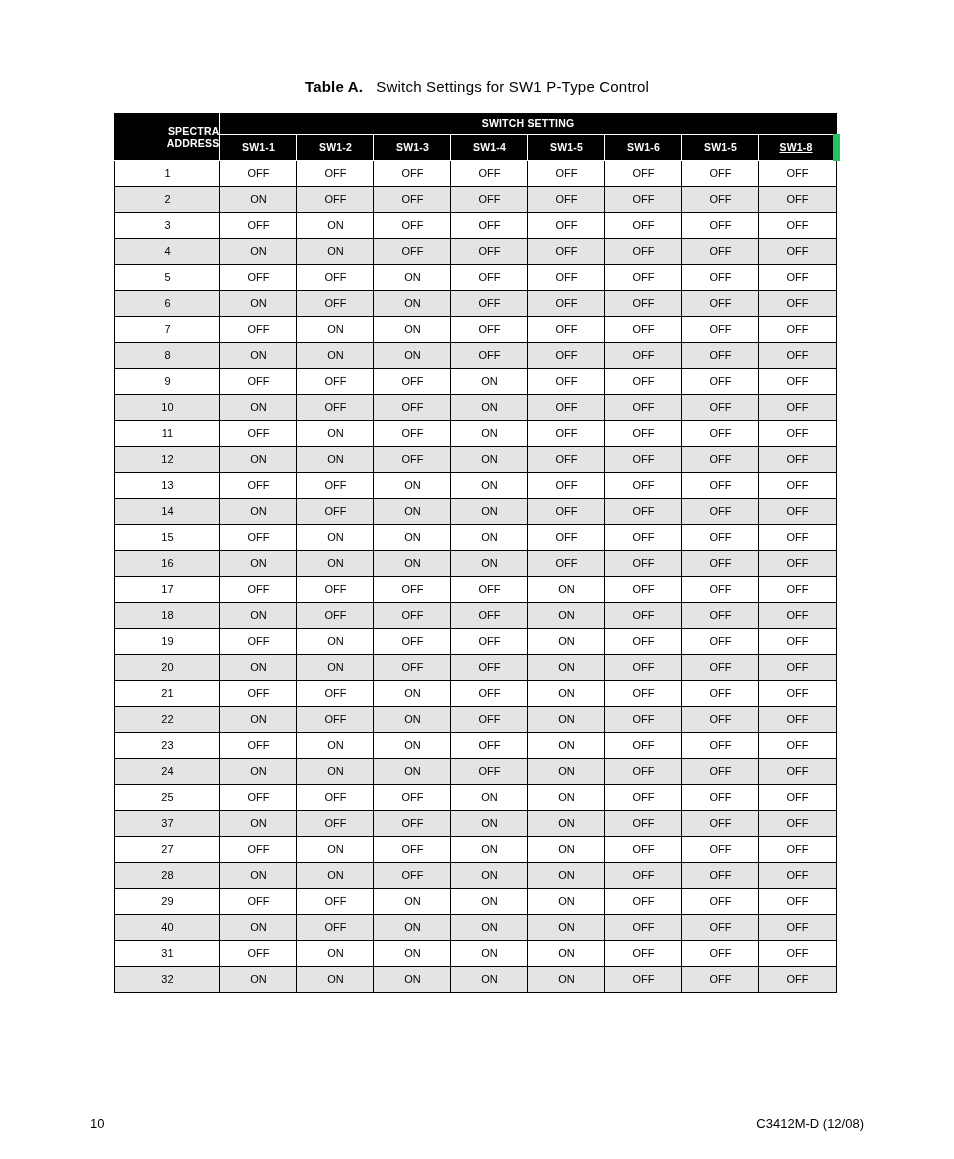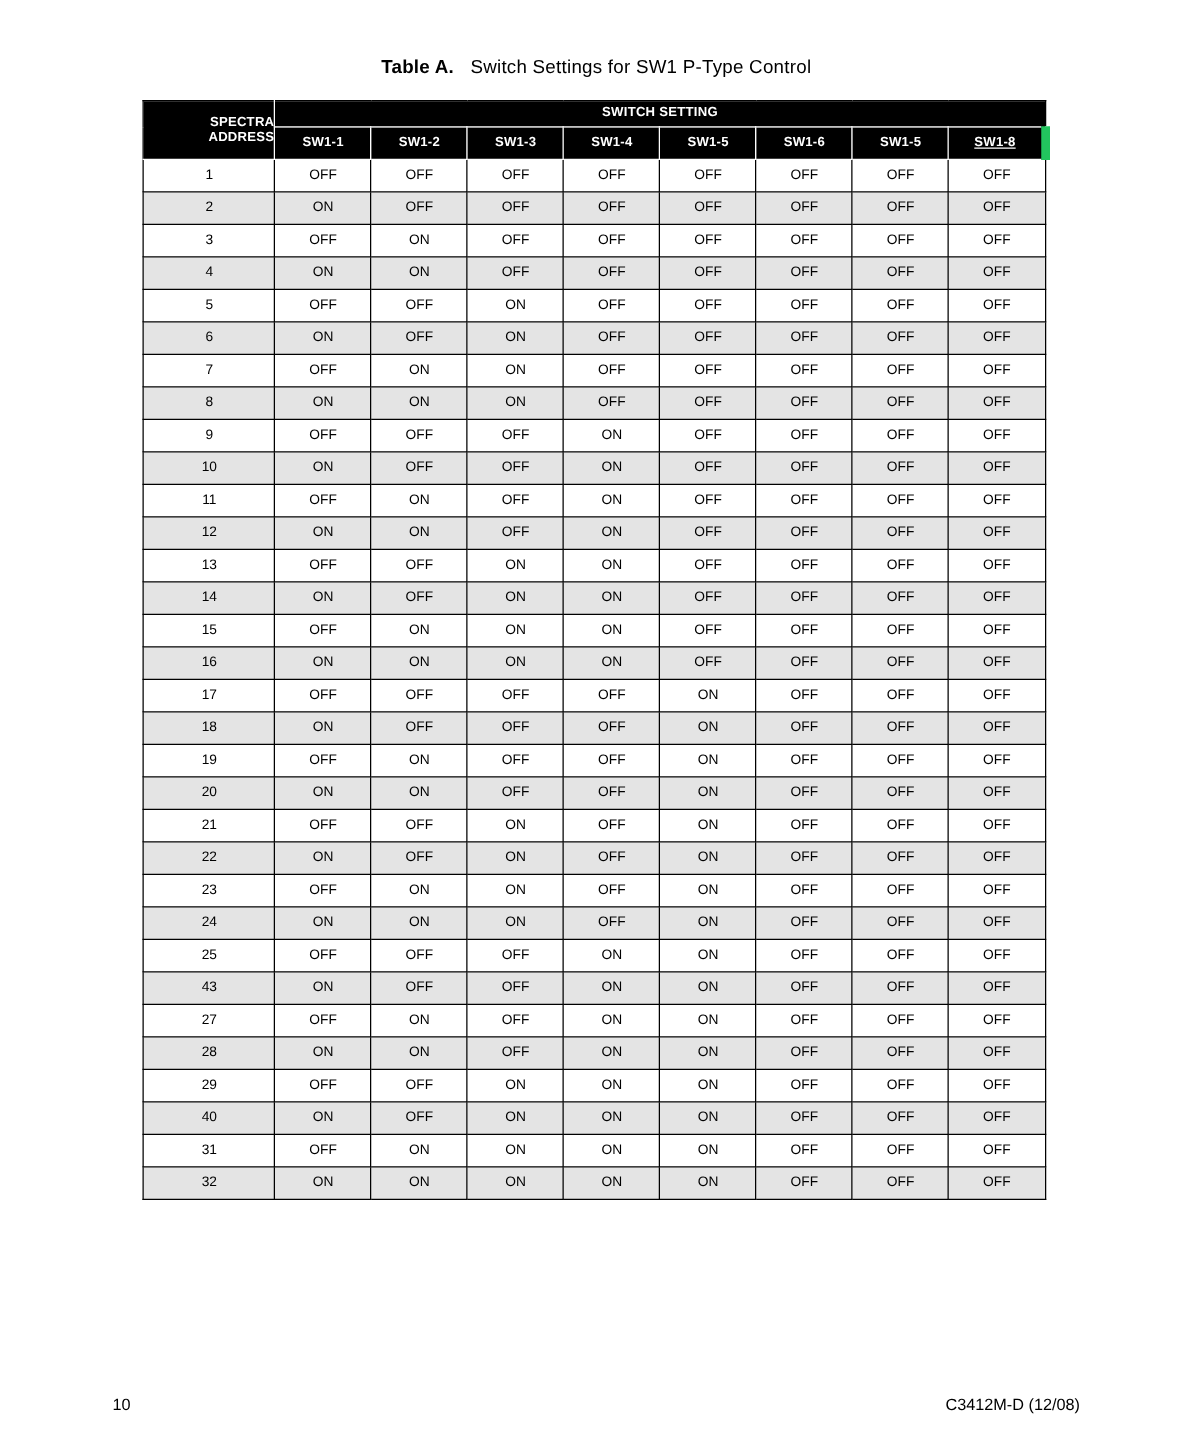--- a/index.html
+++ b/index.html
@@ -8,21 +8,21 @@
     width: 954px;
     background: #fff;
     font-family: "Helvetica Neue", Helvetica, Arial, sans-serif;
     color: #000;
   }
   .page {
     width: 954px;
     height: 1159px;
     position: relative;
     box-sizing: border-box;
-    padding: 33px 0 0 0;
+    padding: 66px 0 0 0;
   }
   .caption {
     text-align: center;
     font-size: 15px;
     margin: 12px 0 18px 0;
     letter-spacing: 0.2px;
   }
   .caption .strong { font-weight: 700; }
   table.switch {
     border-collapse: collapse;
@@ -392,21 +392,21 @@
           <td>OFF</td>
           <td>OFF</td>
           <td>OFF</td>
           <td>ON</td>
           <td>ON</td>
           <td>OFF</td>
           <td>OFF</td>
           <td>OFF</td>
         </tr>
         <tr class="shade">
-          <td>43</td>
+          <td>37</td>
           <td>ON</td>
           <td>OFF</td>
           <td>OFF</td>
           <td>ON</td>
           <td>ON</td>
           <td>OFF</td>
           <td>OFF</td>
           <td>OFF</td>
         </tr>
         <tr>

